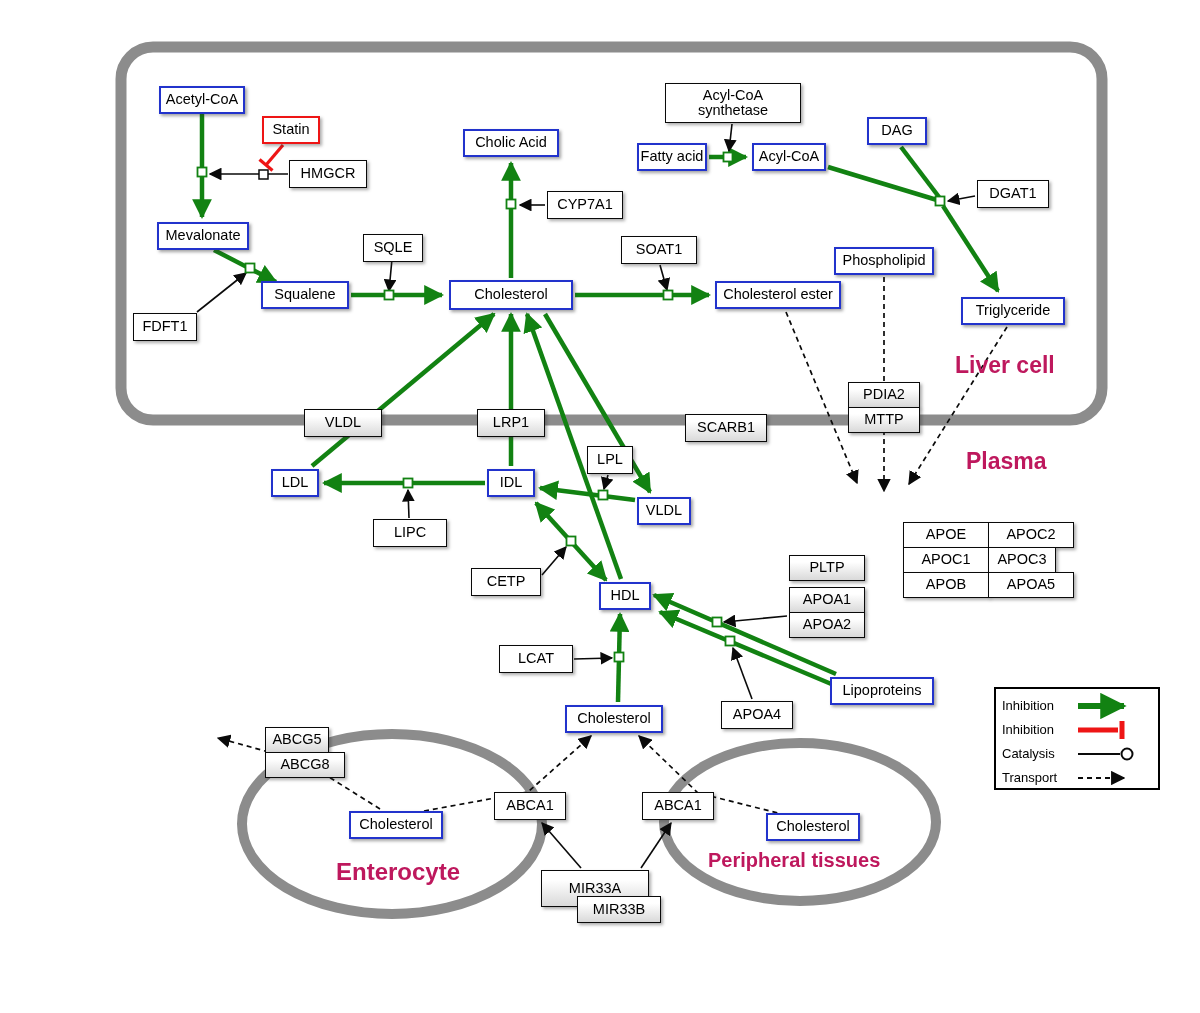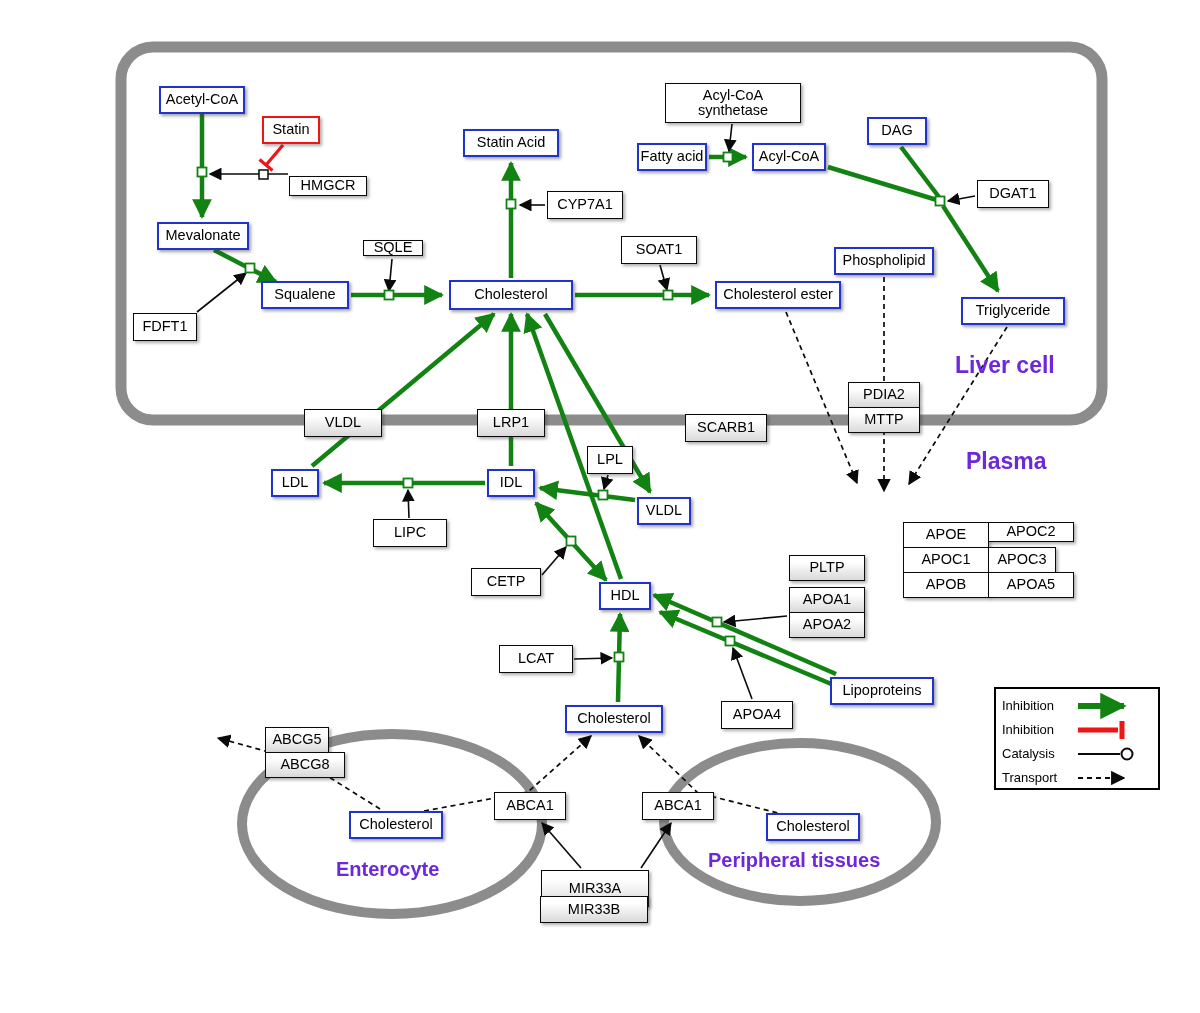--- a/index.html
+++ b/index.html
@@ -7,21 +7,21 @@
   body{font-family:"Liberation Sans",sans-serif}
   #canvas{position:relative;width:1200px;height:1013px;background:#fff;overflow:hidden}
   #edges{position:absolute;left:0;top:0}
   .box{position:absolute;display:flex;align-items:center;justify-content:center;
        font-size:14.5px;color:#000;text-align:right;line-height:1.05;background:#fff;z-index:2}
   .met{border:2.6px solid #2233cc;box-shadow:2px 2px 3px rgba(50,50,50,.45)}
   .enz{border:1.6px solid #0a0a0a;box-shadow:2px 2px 3px rgba(50,50,50,.4)}
   .grad{background:linear-gradient(#ffffff 25%,#d9d9d9)}
   .statin{border:2.6px solid #ee1515}
   .two-line{flex-direction:column}
-  .comp{position:absolute;color:#6d28d9;font-weight:bold;z-index:2;white-space:nowrap}
+  .comp{position:absolute;color:#be185d;font-weight:bold;z-index:2;white-space:nowrap}
   #legend-box{position:absolute;left:994px;top:687px;width:166px;height:103px;
               border:2.5px solid #000;background:transparent;z-index:1}
   .legend-label{position:absolute;font-size:13px;color:#000;z-index:2;white-space:nowrap}
 </style>
 </head>
 <body>
 
 <div id="canvas">
 
 <svg id="edges" width="1200" height="1013" viewBox="0 0 1200 1013">
@@ -115,40 +115,40 @@
     <path d="M1122 721 L1122 739" stroke="#ee1515" stroke-width="5" fill="none"></path>
     <path d="M1078 754 L1120 754" stroke="#0a0a0a" stroke-width="2" fill="none"></path>
     <circle cx="1127" cy="754" r="5.5" fill="#fff" stroke="#0a0a0a" stroke-width="2"></circle>
     <path d="M1078 778 L1124 778" stroke="#0a0a0a" stroke-width="1.8" stroke-dasharray="5 4" fill="none" marker-end="url(#ba)"></path>
   </g>
 </svg>
 
 <div class="box met" style="left:159px;top:86px;width:86px;height:28px">Acetyl-CoA</div>
 <div class="box met" style="left:157px;top:222px;width:92px;height:28px">Mevalonate</div>
 <div class="box met" style="left:261px;top:281px;width:88px;height:28px">Squalene</div>
-<div class="box met" style="left:463px;top:129px;width:96px;height:28px">Statin Acid</div>
+<div class="box met" style="left:463px;top:129px;width:96px;height:28px">Cholic Acid</div>
 <div class="box met" style="left:449px;top:280px;width:124px;height:30px">Cholesterol</div>
 <div class="box met" style="left:715px;top:281px;width:126px;height:28px">Cholesterol ester</div>
 <div class="box met" style="left:637px;top:143px;width:70px;height:28px">Fatty acid</div>
 <div class="box met" style="left:752px;top:143px;width:74px;height:28px">Acyl-CoA</div>
 <div class="box met" style="left:867px;top:117px;width:60px;height:28px">DAG</div>
 <div class="box met" style="left:834px;top:247px;width:100px;height:28px">Phospholipid</div>
 <div class="box met" style="left:961px;top:297px;width:104px;height:28px">Triglyceride</div>
 <div class="box met" style="left:271px;top:469px;width:48px;height:28px">LDL</div>
 <div class="box met" style="left:487px;top:469px;width:48px;height:28px">IDL</div>
 <div class="box met" style="left:637px;top:497px;width:54px;height:28px">VLDL</div>
 <div class="box met" style="left:599px;top:582px;width:52px;height:28px">HDL</div>
 <div class="box met" style="left:565px;top:705px;width:98px;height:28px">Cholesterol</div>
 <div class="box met" style="left:349px;top:811px;width:94px;height:28px">Cholesterol</div>
 <div class="box met" style="left:766px;top:813px;width:94px;height:28px">Cholesterol</div>
 <div class="box met" style="left:830px;top:677px;width:104px;height:28px">Lipoproteins</div>
 
 <div class="box enz statin" style="left:262px;top:116px;width:58px;height:28px">Statin</div>
-<div class="box enz" style="left:289px;top:176px;width:78px;height:20px">HMGCR</div>
-<div class="box enz" style="left:363px;top:240px;width:60px;height:16px">SQLE</div>
+<div class="box enz" style="left:289px;top:160px;width:78px;height:28px">HMGCR</div>
+<div class="box enz" style="left:363px;top:234px;width:60px;height:28px">SQLE</div>
 <div class="box enz" style="left:547px;top:191px;width:76px;height:28px">CYP7A1</div>
 <div class="box enz" style="left:133px;top:313px;width:64px;height:28px">FDFT1</div>
 <div class="box enz two-line" style="left:665px;top:83px;width:136px;height:40px">
   <span>Acyl-CoA</span>
   <span>synthetase</span>
 </div>
 <div class="box enz" style="left:977px;top:180px;width:72px;height:28px">DGAT1</div>
 <div class="box enz" style="left:621px;top:236px;width:76px;height:28px">SOAT1</div>
 <div class="box enz grad" style="left:304px;top:409px;width:78px;height:28px">VLDL</div>
 <div class="box enz grad" style="left:477px;top:409px;width:68px;height:28px">LRP1</div>
@@ -161,32 +161,32 @@
 <div class="box enz grad" style="left:789px;top:555px;width:76px;height:26px">PLTP</div>
 <div class="box enz grad" style="left:789px;top:587px;width:76px;height:26px">APOA1</div>
 <div class="box enz grad" style="left:789px;top:612px;width:76px;height:26px">APOA2</div>
 <div class="box enz" style="left:499px;top:645px;width:74px;height:28px">LCAT</div>
 <div class="box enz" style="left:721px;top:701px;width:72px;height:28px">APOA4</div>
 <div class="box enz grad" style="left:265px;top:727px;width:64px;height:26px">ABCG5</div>
 <div class="box enz grad" style="left:265px;top:752px;width:80px;height:26px">ABCG8</div>
 <div class="box enz" style="left:494px;top:792px;width:72px;height:28px">ABCA1</div>
 <div class="box enz" style="left:642px;top:792px;width:72px;height:28px">ABCA1</div>
 <div class="box enz grad" style="left:541px;top:870px;width:108px;height:37px">MIR33A</div>
-<div class="box enz grad" style="left:540px;top:896px;width:108px;height:27px">MIR33B</div>
+<div class="box enz grad" style="left:577px;top:896px;width:84px;height:27px">MIR33B</div>
 
 <div class="box enz" style="left:903px;top:522px;width:86px;height:26px">APOE</div>
-<div class="box enz" style="left:988px;top:522px;width:86px;height:20px">APOC2</div>
+<div class="box enz" style="left:988px;top:522px;width:86px;height:26px">APOC2</div>
 <div class="box enz" style="left:903px;top:547px;width:86px;height:26px">APOC1</div>
 <div class="box enz" style="left:988px;top:547px;width:68px;height:26px">APOC3</div>
 <div class="box enz" style="left:903px;top:572px;width:86px;height:26px">APOB</div>
 <div class="box enz" style="left:988px;top:572px;width:86px;height:26px">APOA5</div>
 
 <div class="comp" style="left:955px;top:352px;font-size:23px">Liver cell</div>
 <div class="comp" style="left:966px;top:448px;font-size:23px">Plasma</div>
-<div class="comp" style="left:336px;top:858px;font-size:20px">Enterocyte</div>
+<div class="comp" style="left:336px;top:858px;font-size:24px">Enterocyte</div>
 <div class="comp" style="left:708px;top:849px;font-size:20px">Peripheral tissues</div>
 
 <div id="legend-box"></div>
 <div class="legend-label" style="left:1002px;top:698px">Inhibition</div>
 <div class="legend-label" style="left:1002px;top:722px">Inhibition</div>
 <div class="legend-label" style="left:1002px;top:746px">Catalysis</div>
 <div class="legend-label" style="left:1002px;top:770px">Transport</div>
 
 </div>
 

